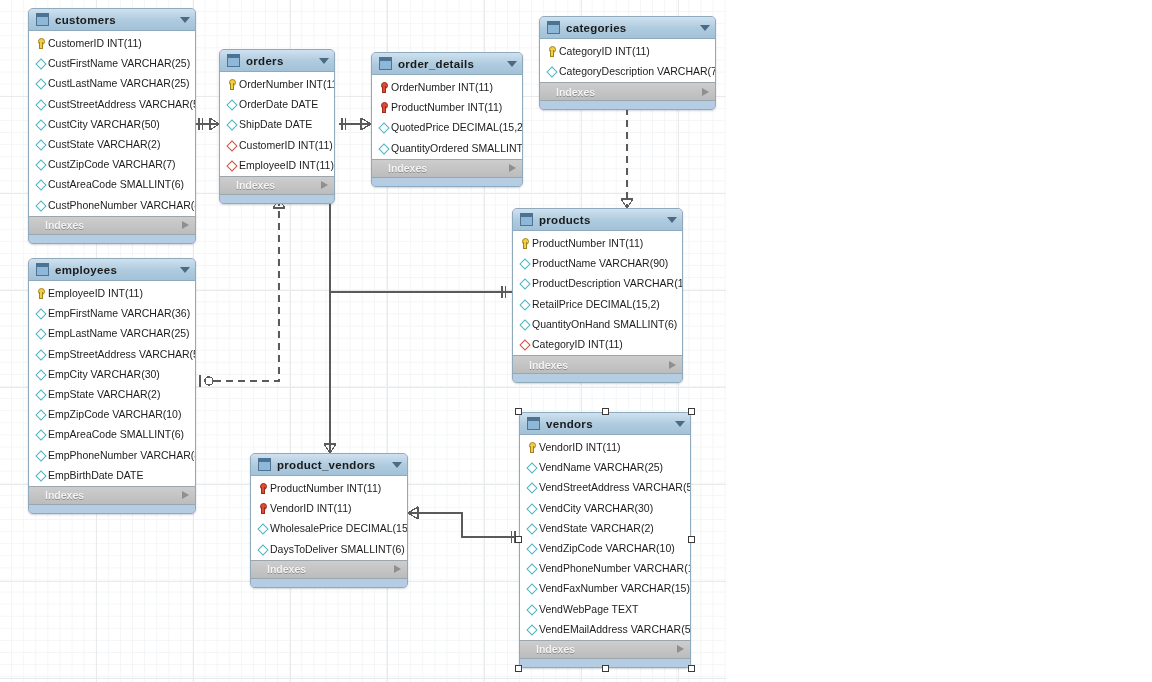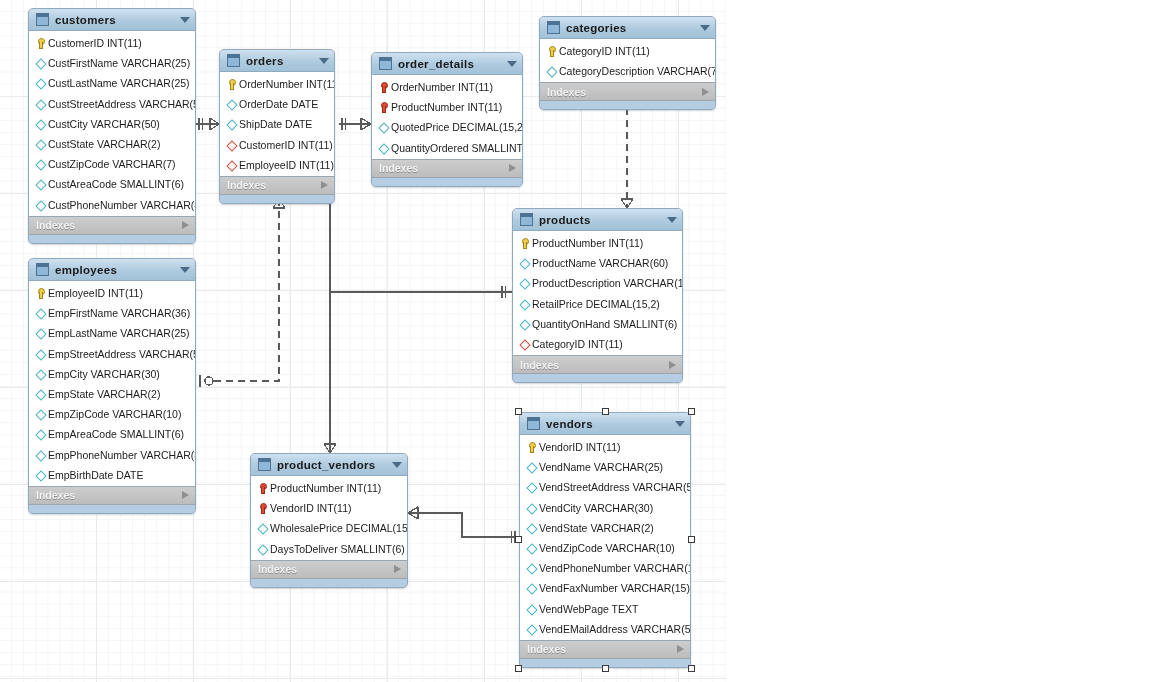--- a/index.html
+++ b/index.html
@@ -168,21 +168,21 @@
     left: 1.5px; top: 3px;
     width: 6px; height: 6px;
     background: #ffffff;
     border: 1.2px solid #d0503c;
     transform: rotate(45deg);
   }
   .entity-foot {
     height: 17px;
     display: flex;
     align-items: center;
-    padding: 0 6px 0 7px;
+    padding: 0 6px 0 16px;
     background: linear-gradient(to bottom, #cdcdcd 0%, #bcbcbc 100%);
     border-bottom: 1px solid #9aa5ad;
   }
   .foot-label {
     font-size: 10.5px;
     font-weight: bold;
     color: #f4f4f4;
     text-shadow: 0 1px 0 #8d8d8d;
     flex: 1 1 auto;
   }
@@ -432,21 +432,21 @@
           <span class="entity-title">products</span>
           <span class="caret"></span>
         </div>
         <div class="entity-body">
           <div class="col">
             <span class="mk pk-y"></span>
             <span class="col-name">ProductNumber INT(11)</span>
           </div>
           <div class="col">
             <span class="mk dm-c"></span>
-            <span class="col-name">ProductName VARCHAR(60)</span>
+            <span class="col-name">ProductName VARCHAR(90)</span>
           </div>
           <div class="col">
             <span class="mk dm-c"></span>
             <span class="col-name">ProductDescription VARCHAR(100)</span>
           </div>
           <div class="col">
             <span class="mk dm-c"></span>
             <span class="col-name">RetailPrice DECIMAL(15,2)</span>
           </div>
           <div class="col">

